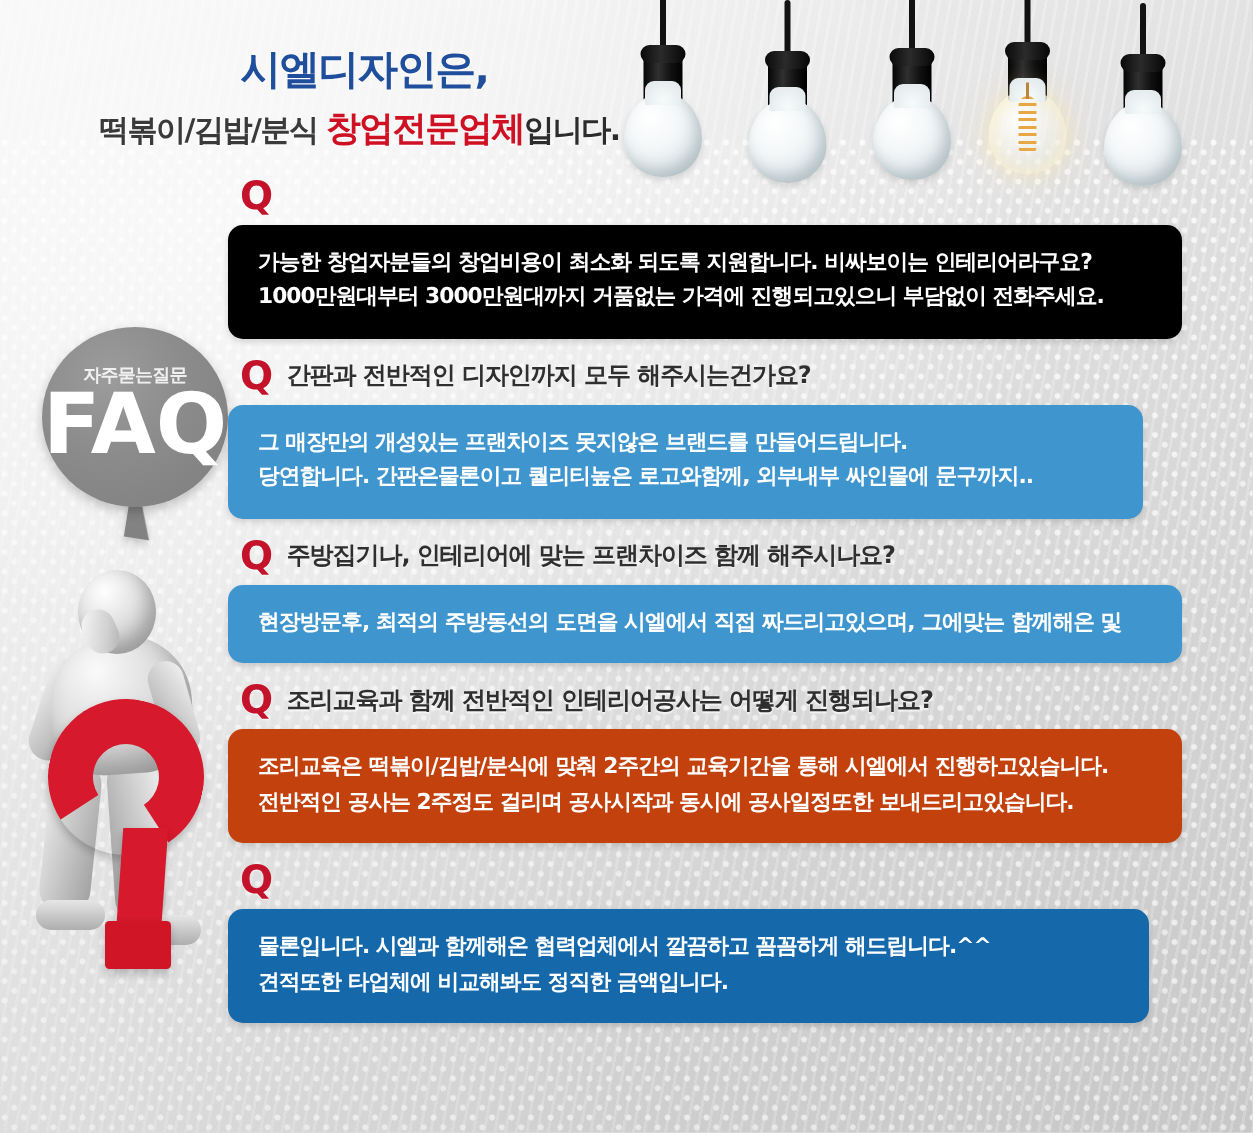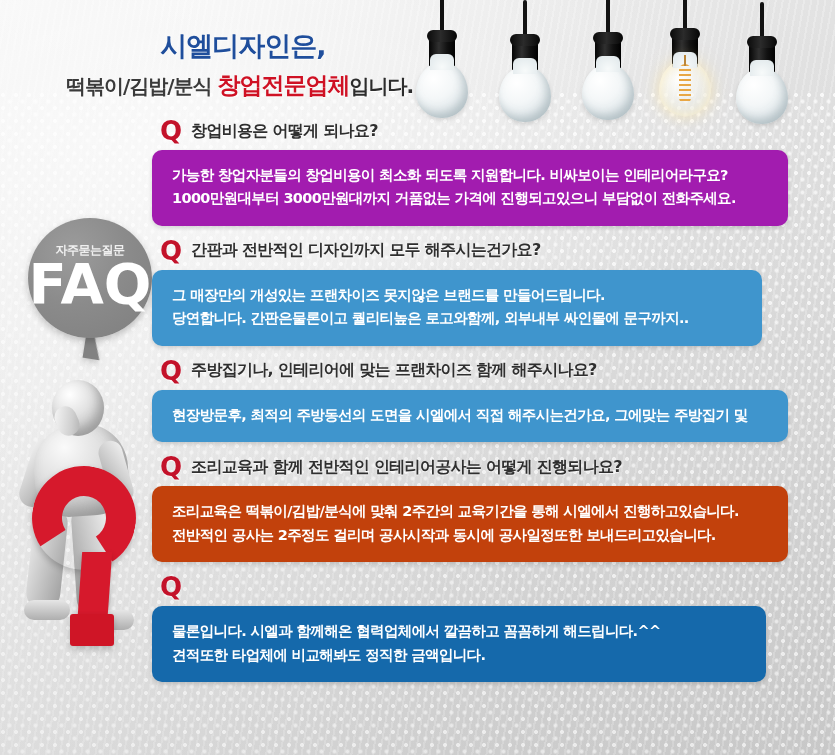--- a/index.html
+++ b/index.html
@@ -219,40 +219,39 @@
     <div class="qmark">
       <div class="q-hook"></div>
       <div class="q-stem"></div>
       <div class="q-dot"></div>
     </div>
   </div>
 
   <div class="list" id="faq-list">
       <div class="qrow">
         <span class="q-badge">Q</span>
-        <span class="q-text">창업비용은 어떻게 되나요?</span>
-      </div>
-      <div class="abox" style="background: #a21caf; width: 596px;">
+      </div>
+      <div class="abox" style="background: #000000; width: 596px;">
         <p>가능한 창업자분들의 창업비용이 최소화 되도록 지원합니다. 비싸보이는 인테리어라구요?</p>
         <p>1000만원대부터 3000만원대까지 거품없는 가격에 진행되고있으니 부담없이 전화주세요.</p>
       </div>
       <div class="qrow">
         <span class="q-badge">Q</span>
         <span class="q-text">간판과 전반적인 디자인까지 모두 해주시는건가요?</span>
       </div>
       <div class="abox" style="background: rgb(63, 149, 205); width: 570px;">
         <p>그 매장만의 개성있는 프랜차이즈 못지않은 브랜드를 만들어드립니다.</p>
         <p>당연합니다. 간판은물론이고 퀄리티높은 로고와함께, 외부내부 싸인몰에 문구까지..</p>
       </div>
       <div class="qrow">
         <span class="q-badge">Q</span>
         <span class="q-text">주방집기나, 인테리어에 맞는 프랜차이즈 함께 해주시나요?</span>
       </div>
       <div class="abox" style="background: rgb(63, 149, 205); width: 596px;">
-        <p>현장방문후, 최적의 주방동선의 도면을 시엘에서 직접 해주시는건가요, 그에맞는 주방집기 및</p>
+        <p>현장방문후, 최적의 주방동선의 도면을 시엘에서 직접 짜드리고있으며, 그에맞는 함께해온 및</p>
       </div>
       <div class="qrow">
         <span class="q-badge">Q</span>
         <span class="q-text">조리교육과 함께 전반적인 인테리어공사는 어떻게 진행되나요?</span>
       </div>
       <div class="abox" style="background: #c2410c; width: 596px;">
         <p>조리교육은 떡볶이/김밥/분식에 맞춰 2주간의 교육기간을 통해 시엘에서 진행하고있습니다.</p>
         <p>전반적인 공사는 2주정도 걸리며 공사시작과 동시에 공사일정또한 보내드리고있습니다.</p>
       </div>
       <div class="qrow">

